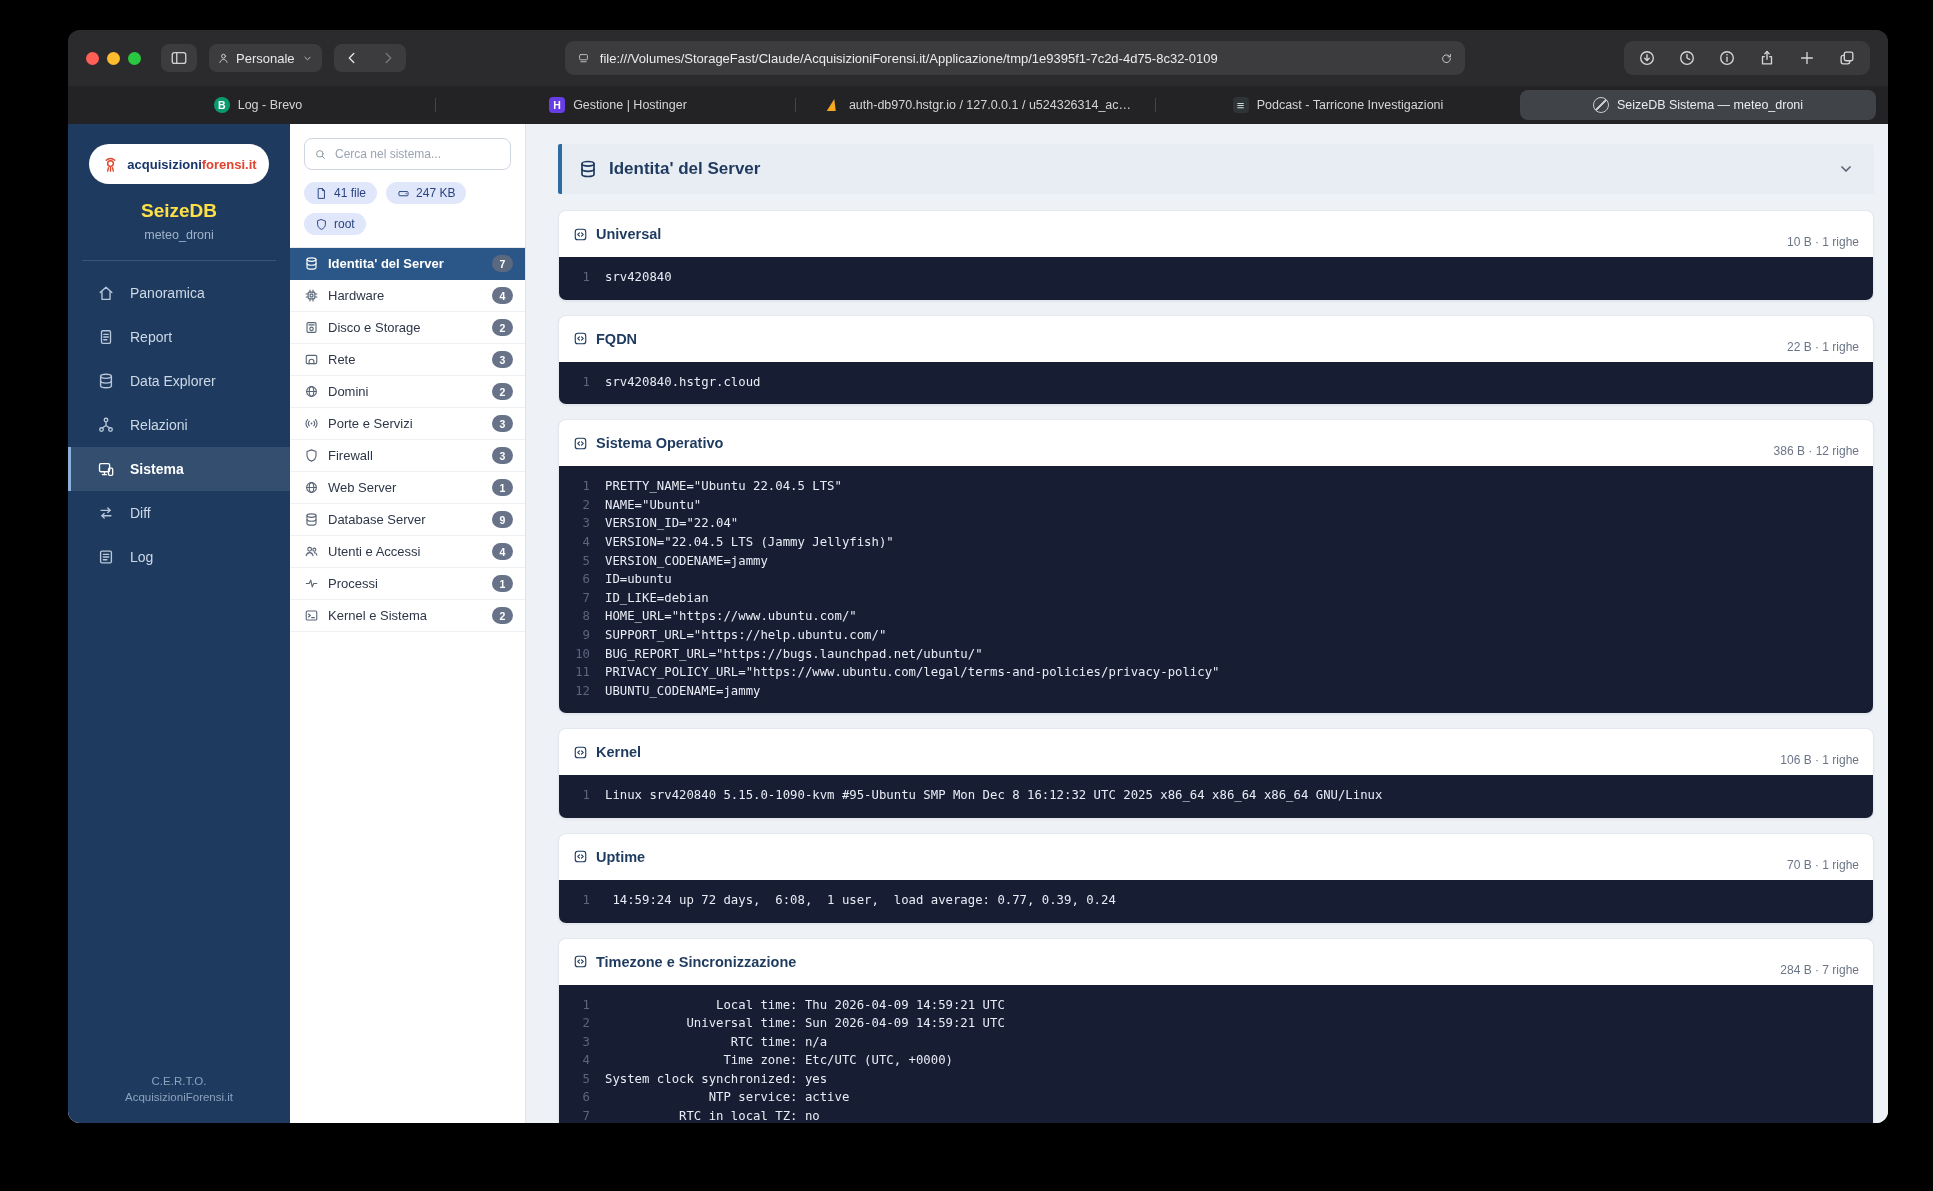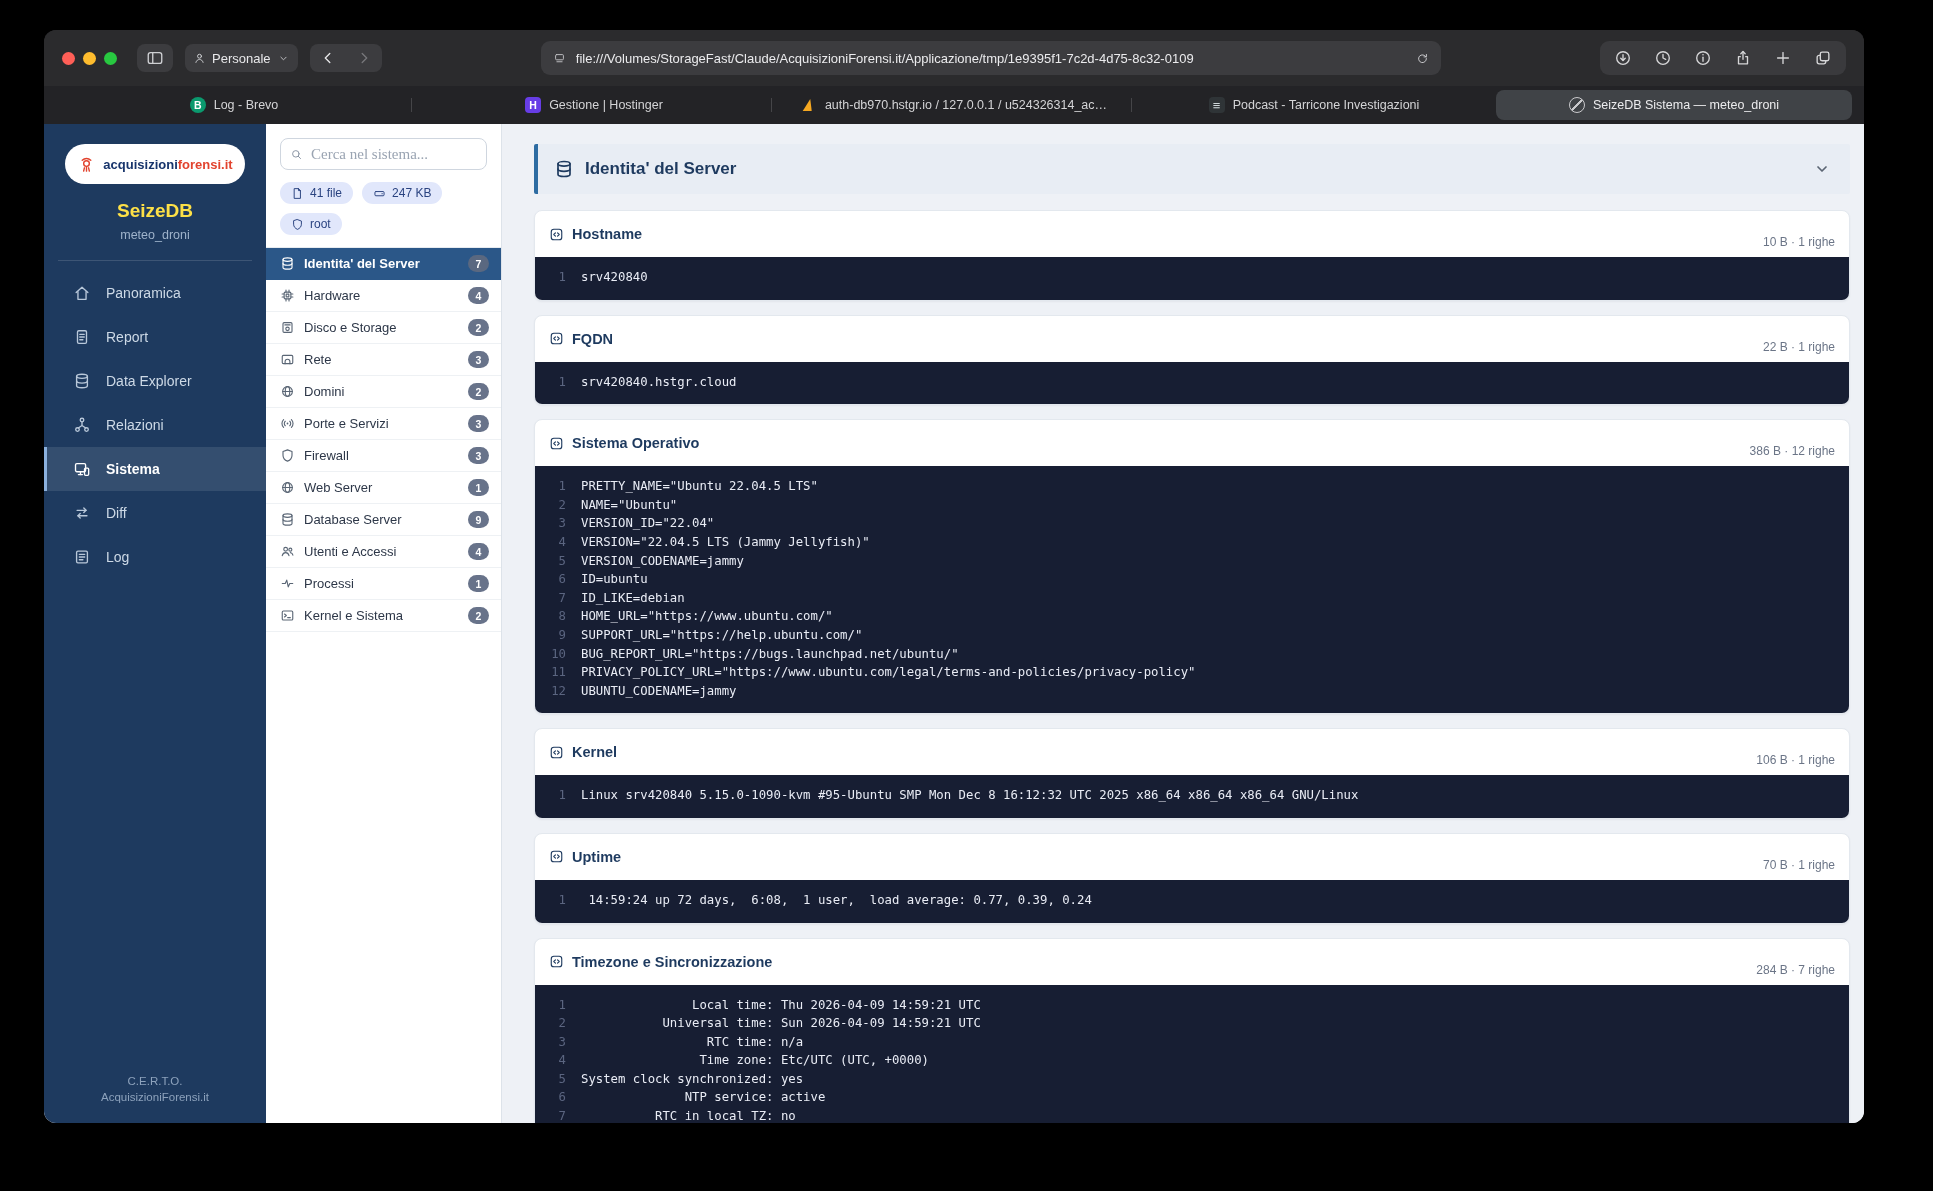--- a/index.html
+++ b/index.html
@@ -1,21 +1,21 @@
 <!DOCTYPE html>
 <html style="--sidebar-bg: #1e3a5f; --accent-blue: #2b5788; --code-bg: #171e33; --chip-bg: #e1e7fb; --chip-text: #2a4380; --brand-navy: #17346b; --brand-red: #e2432e;"><head>
 <meta charset="utf-8">
 <title>SeizeDB Sistema — meteo_droni</title>
 <style>
   * { box-sizing: border-box; margin: 0; padding: 0; }
   html,body { width:1933px; height:1191px; background:#000; overflow:hidden;
     font-family:"Liberation Sans", sans-serif; }
 
   
-  .window { position:absolute; left:44px; top:30px; width:1820px; height:1093px;
+  .window { position:absolute; left:68px; top:30px; width:1820px; height:1093px;
     border-radius:12px; overflow:hidden; background:#2b2b2d;
     box-shadow:0 20px 60px rgba(0,0,0,.8); }
   .titlebar { height:56px; background:#2b2b2d; display:flex; align-items:center;
     padding:0 18px; gap:12px; }
   .lights { display:flex; gap:8px; margin-right:8px; }
   .light { width:13px; height:13px; border-radius:50%; }
   .light.red{ background:#ff5f57; } .light.yellow{ background:#febc2e; } .light.green{ background:#28c840; }
   .tb-btn { height:28px; min-width:36px; border-radius:8px; background:#3c3c3f;
     display:flex; align-items:center; justify-content:center; color:#cfd0d3; padding:0 8px; gap:6px; }
   .tb-btn .lbl { font-size:13px; color:#e8e8ea; }
@@ -75,22 +75,22 @@
     color:#fff; font-weight:bold; }
   .nav-item[data-state="active"] .ic { color:#fff; }
   .side-footer { margin-top:auto; padding:16px 8px 18px; text-align:center;
     color:#8da2bc; font-size:11.5px; line-height:16px; }
 
   
   .explorer { width:236px; background:#fff; border-right:1px solid #dde3ea; display:flex;
     flex-direction:column; flex:0 0 auto; }
   .searchbox { margin:14px 14px 0; height:32px; border:1px solid #cfd6df; border-radius:8px;
     display:flex; align-items:center; padding:0 9px; gap:8px; color:#8a94a4; }
-  .searchbox input { border:none; outline:none; flex:1; font-size:15px; color:#ef4444;
-    font-family:Liberation Serif, serif; background:transparent; min-width:0; }
+  .searchbox input { border:none; outline:none; flex:1; font-size:12px; color:#ef4444;
+    font-family:Liberation Sans, sans-serif; background:transparent; min-width:0; }
   .searchbox input::placeholder { color:#9aa4b2; }
   .chips { display:flex; flex-wrap:wrap; gap:9px; margin:12px 14px 0; }
   .chip { display:inline-flex; align-items:center; gap:6px; background:var(--chip-bg,#e1e7fb);
     color:var(--chip-text,#2a4380); font-size:12px; padding:4px 11px; border-radius:11px; }
   .chip .ic { width:13px; height:13px; }
   .chips-divider { border-bottom:1px solid #e7ebf0; margin-top:12px; }
   .catlist { display:flex; flex-direction:column; }
   .cat-item { height:32px; display:flex; align-items:center; gap:9px; padding:0 12px 0 14px;
     border-bottom:1px solid #eef1f4; font-size:13px; color:#2d3748; cursor:default; }
   .cat-item .ic { width:15px; height:15px; color:#5a6675; }
@@ -601,21 +601,21 @@
             <use href="#chevron-down-icon"></use>
           </svg>
       </div>
       <div class="sections">
 
           <div class="card">
             <div class="card-head">
               <svg class="ic">
                 <use href="#code-chip-icon"></use>
               </svg>
-              <span class="card-title">Hostname</span>
+              <span class="card-title">Universal</span>
               <span class="card-meta">10 B · 1 righe</span>
             </div>
             <div class="code">
 
                 <div class="cline">
                   <span class="ln">1</span>
                   <span class="ct">srv420840</span>
                 </div>
 
             </div>

